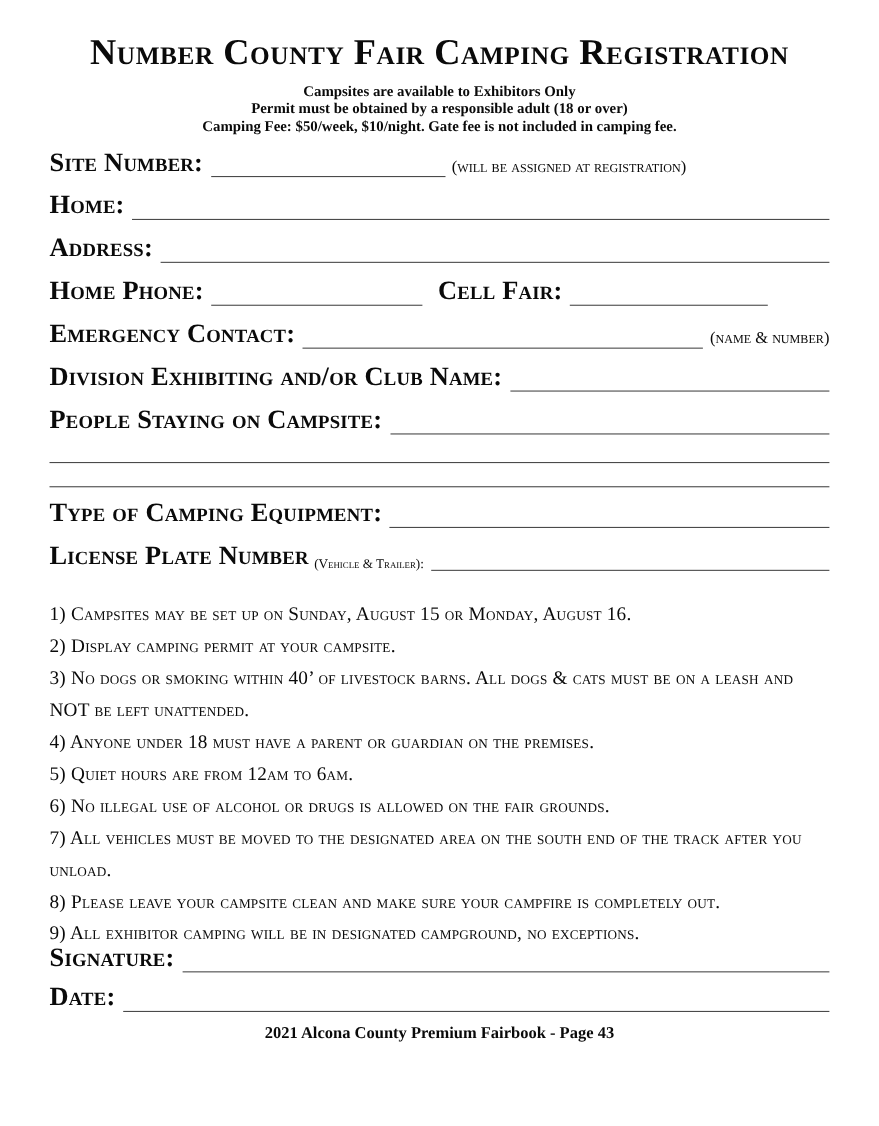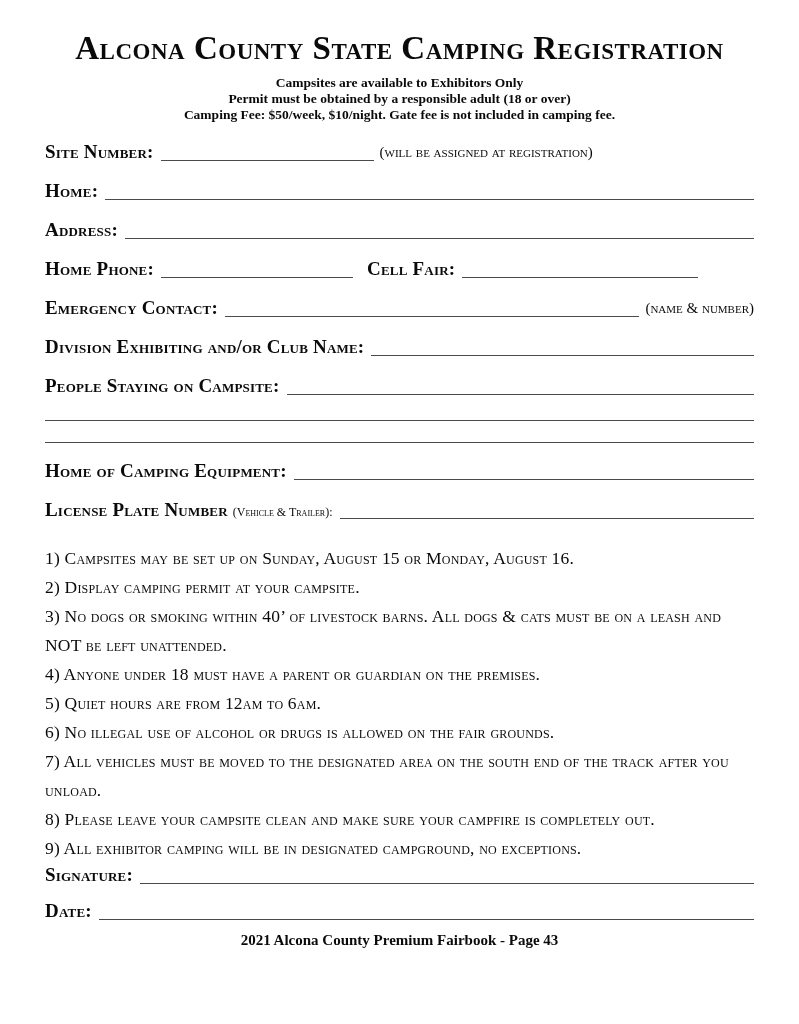--- a/index.html
+++ b/index.html
@@ -38,21 +38,21 @@
   .form-area { margin-top: 8px; }
   .row {
     display: flex;
     align-items: flex-end;
     margin-top: 16px;
     height: 23px;
   }
   .lbl {
     font-weight: bold;
     font-variant: small-caps;
-    font-size: 19px;
+    font-size: 24px;
     letter-spacing: 0.2px;
     white-space: nowrap;
     line-height: 1.15;
   }
   .lbl-light {
     font-weight: normal;
     font-variant: small-caps;
     font-size: 12px;
     white-space: nowrap;
     margin-left: 5px;
@@ -99,21 +99,21 @@
     text-align: center;
     font-size: 15px;
     font-weight: bold;
   }
 </style>
 </head>
 <body>
 
 <div class="page">
 
-  <h1 class="title">Alcona County State Camping Registration</h1>
+  <h1 class="title">Number County Fair Camping Registration</h1>
   <p class="sub">Campsites are available to Exhibitors Only</p>
   <p class="sub">Permit must be obtained by a responsible adult (18 or over)</p>
   <p class="sub">Camping Fee: $50/week, $10/night. Gate fee is not included in camping fee.</p>
 
   <div class="form-area">
 
     <div class="row">
       <span class="lbl">Site Number:</span>
       <span class="line w-site"></span>
       <span class="note">(will be assigned at registration)</span>
@@ -151,21 +151,21 @@
     <div class="row">
       <span class="lbl">People Staying on Campsite:</span>
       <span class="line grow"></span>
     </div>
     <div class="extra-wrap">
       <div class="extra-line"></div>
       <div class="extra-line"></div>
     </div>
 
     <div class="row">
-      <span class="lbl">Home of Camping Equipment:</span>
+      <span class="lbl">Type of Camping Equipment:</span>
       <span class="line grow"></span>
     </div>
 
     <div class="row">
       <span class="lbl">License Plate Number</span>
       <span class="lbl-light">(Vehicle &amp; Trailer):</span>
       <span class="line grow"></span>
     </div>
 
   </div>

